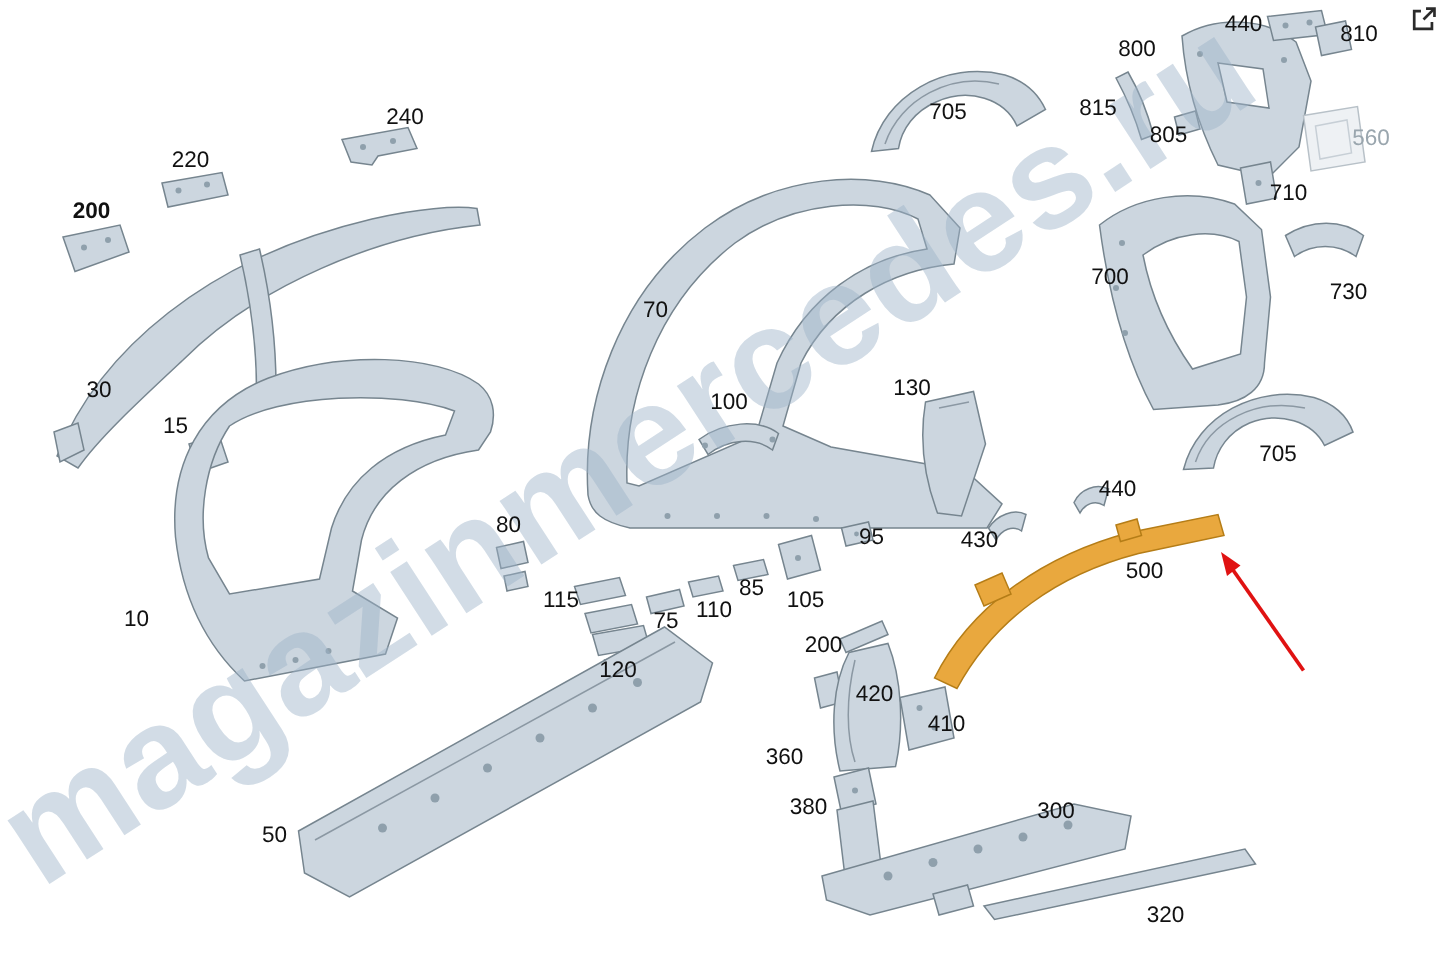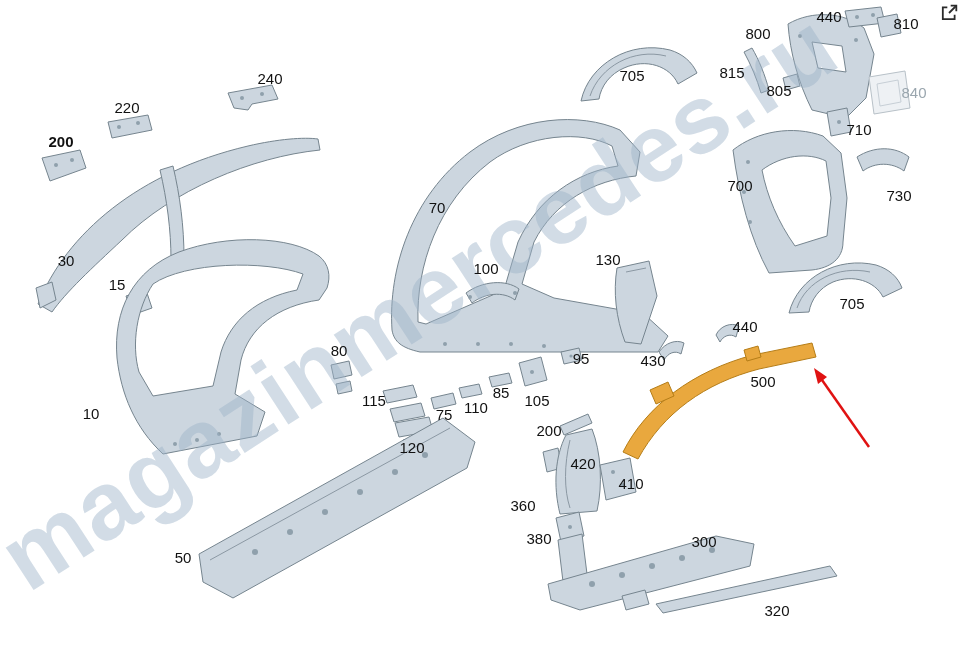--- a/index.html
+++ b/index.html
@@ -255,21 +255,21 @@
       <span class="part-label" style="left: 777px; top: 610px;">320</span>
       <span class="part-label" style="left: 653px; top: 360px;">430</span>
       <span class="part-label" style="left: 745px; top: 326px;">440</span>
       <span class="part-label" style="left: 763px; top: 381px;">500</span>
       <span class="part-label" style="left: 632px; top: 75px;">705</span>
       <span class="part-label" style="left: 758px; top: 33px;">800</span>
       <span class="part-label" style="left: 732px; top: 72px;">815</span>
       <span class="part-label" style="left: 779px; top: 90px;">805</span>
       <span class="part-label" style="left: 829px; top: 16px;">440</span>
       <span class="part-label" style="left: 906px; top: 23px; text-align: right;">810</span>
-      <span class="part-label muted" style="left: 914px; top: 92px;">840</span>
+      <span class="part-label muted" style="left: 914px; top: 92px;">560</span>
       <span class="part-label" style="left: 859px; top: 129px;">710</span>
       <span class="part-label" style="left: 740px; top: 185px;">700</span>
       <span class="part-label" style="left: 899px; top: 195px;">730</span>
       <span class="part-label" style="left: 852px; top: 303px;">705</span>
     </div>
 
   <svg class="overlay" width="962" height="650" viewBox="0 0 962 650">
     <g>
       <line x1="869" y1="447" x2="822" y2="380" stroke="#e01212" stroke-width="2.5"></line>
       <polygon points="814,368 827,377 818,384" fill="#e01212"></polygon>

